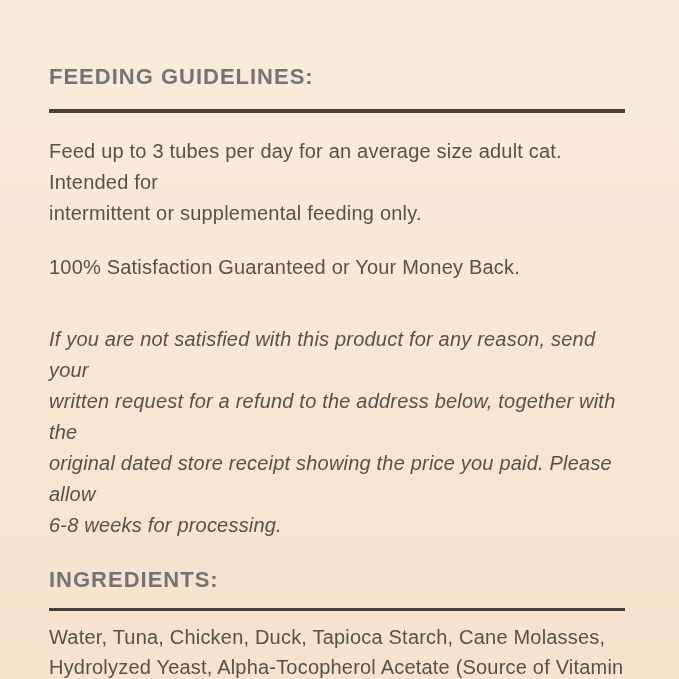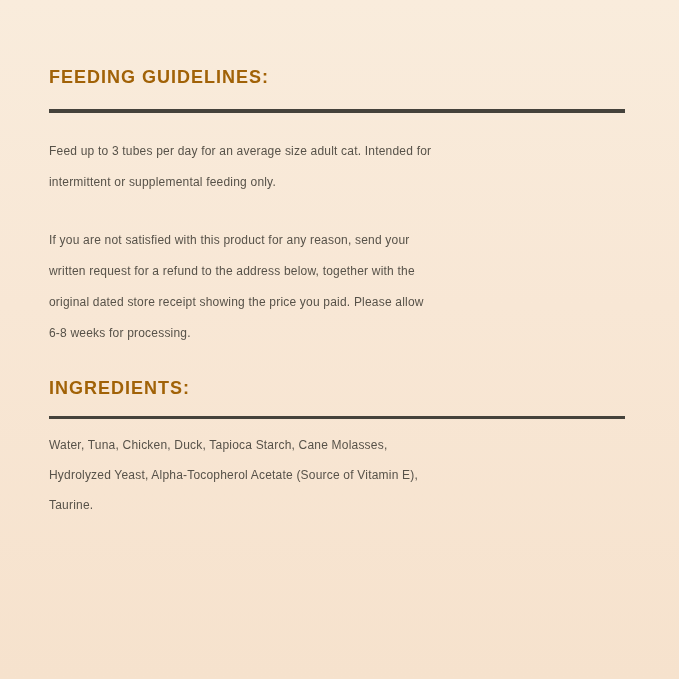--- a/index.html
+++ b/index.html
@@ -14,64 +14,65 @@
     background: linear-gradient(180deg, #f9ecdc 0%, #f8e7d5 45%, #f6e2cd 100%);
   }
   .label {
     position: absolute;
     inset: 0;
     padding: 0 54px 0 49px;
     box-sizing: border-box;
   }
   .section-heading {
     margin: 0;
-    font-size: 18px;
+    font-size: 22px;
     line-height: 30px;
     font-weight: 700;
     letter-spacing: 1px;
-    color: #a16207;
+    color: #737373;
   }
   .section-heading.first {
     margin-top: 62px;
   }
   .section-heading.second {
     margin-top: 24px;
   }
   .rule {
     border: none;
     margin: 0;
     height: 3.5px;
     background-color: #45423b;
   }
   .rule.r1 { margin-top: 17px; }
   .rule.r2 { margin-top: 13px; }
   .body-text {
     margin: 0;
-    font-size: 12px;
+    font-size: 20px;
     line-height: 31px;
     font-weight: 400;
     letter-spacing: 0.2px;
     color: #575249;
     white-space: pre-line;
   }
   .body-text.p1 { margin-top: 23px; }
   .body-text.p2 { margin-top: 23px; }
-  .body-text.p3 { margin-top: 27px; }
+  .body-text.p3 { margin-top: 41px; font-style: italic; }
   .body-text.p4 { margin-top: 11px; line-height: 30px; }
 </style>
 </head>
 <body>
 
 <div class="label">
 
   <section>
     <h1 class="section-heading first">FEEDING GUIDELINES:</h1>
     <hr class="rule r1">
     <p class="body-text p1">Feed up to 3 tubes per day for an average size adult cat. Intended for
 intermittent or supplemental feeding only.</p>
+    <p class="body-text p2">100% Satisfaction Guaranteed or Your Money Back.</p>
     <p class="body-text p3">If you are not satisfied with this product for any reason, send your
 written request for a refund to the address below, together with the
 original dated store receipt showing the price you paid. Please allow
 6-8 weeks for processing.</p>
   </section>
 
   <section>
     <h1 class="section-heading second">INGREDIENTS:</h1>
     <hr class="rule r2">
     <p class="body-text p4">Water, Tuna, Chicken, Duck, Tapioca Starch, Cane Molasses,

